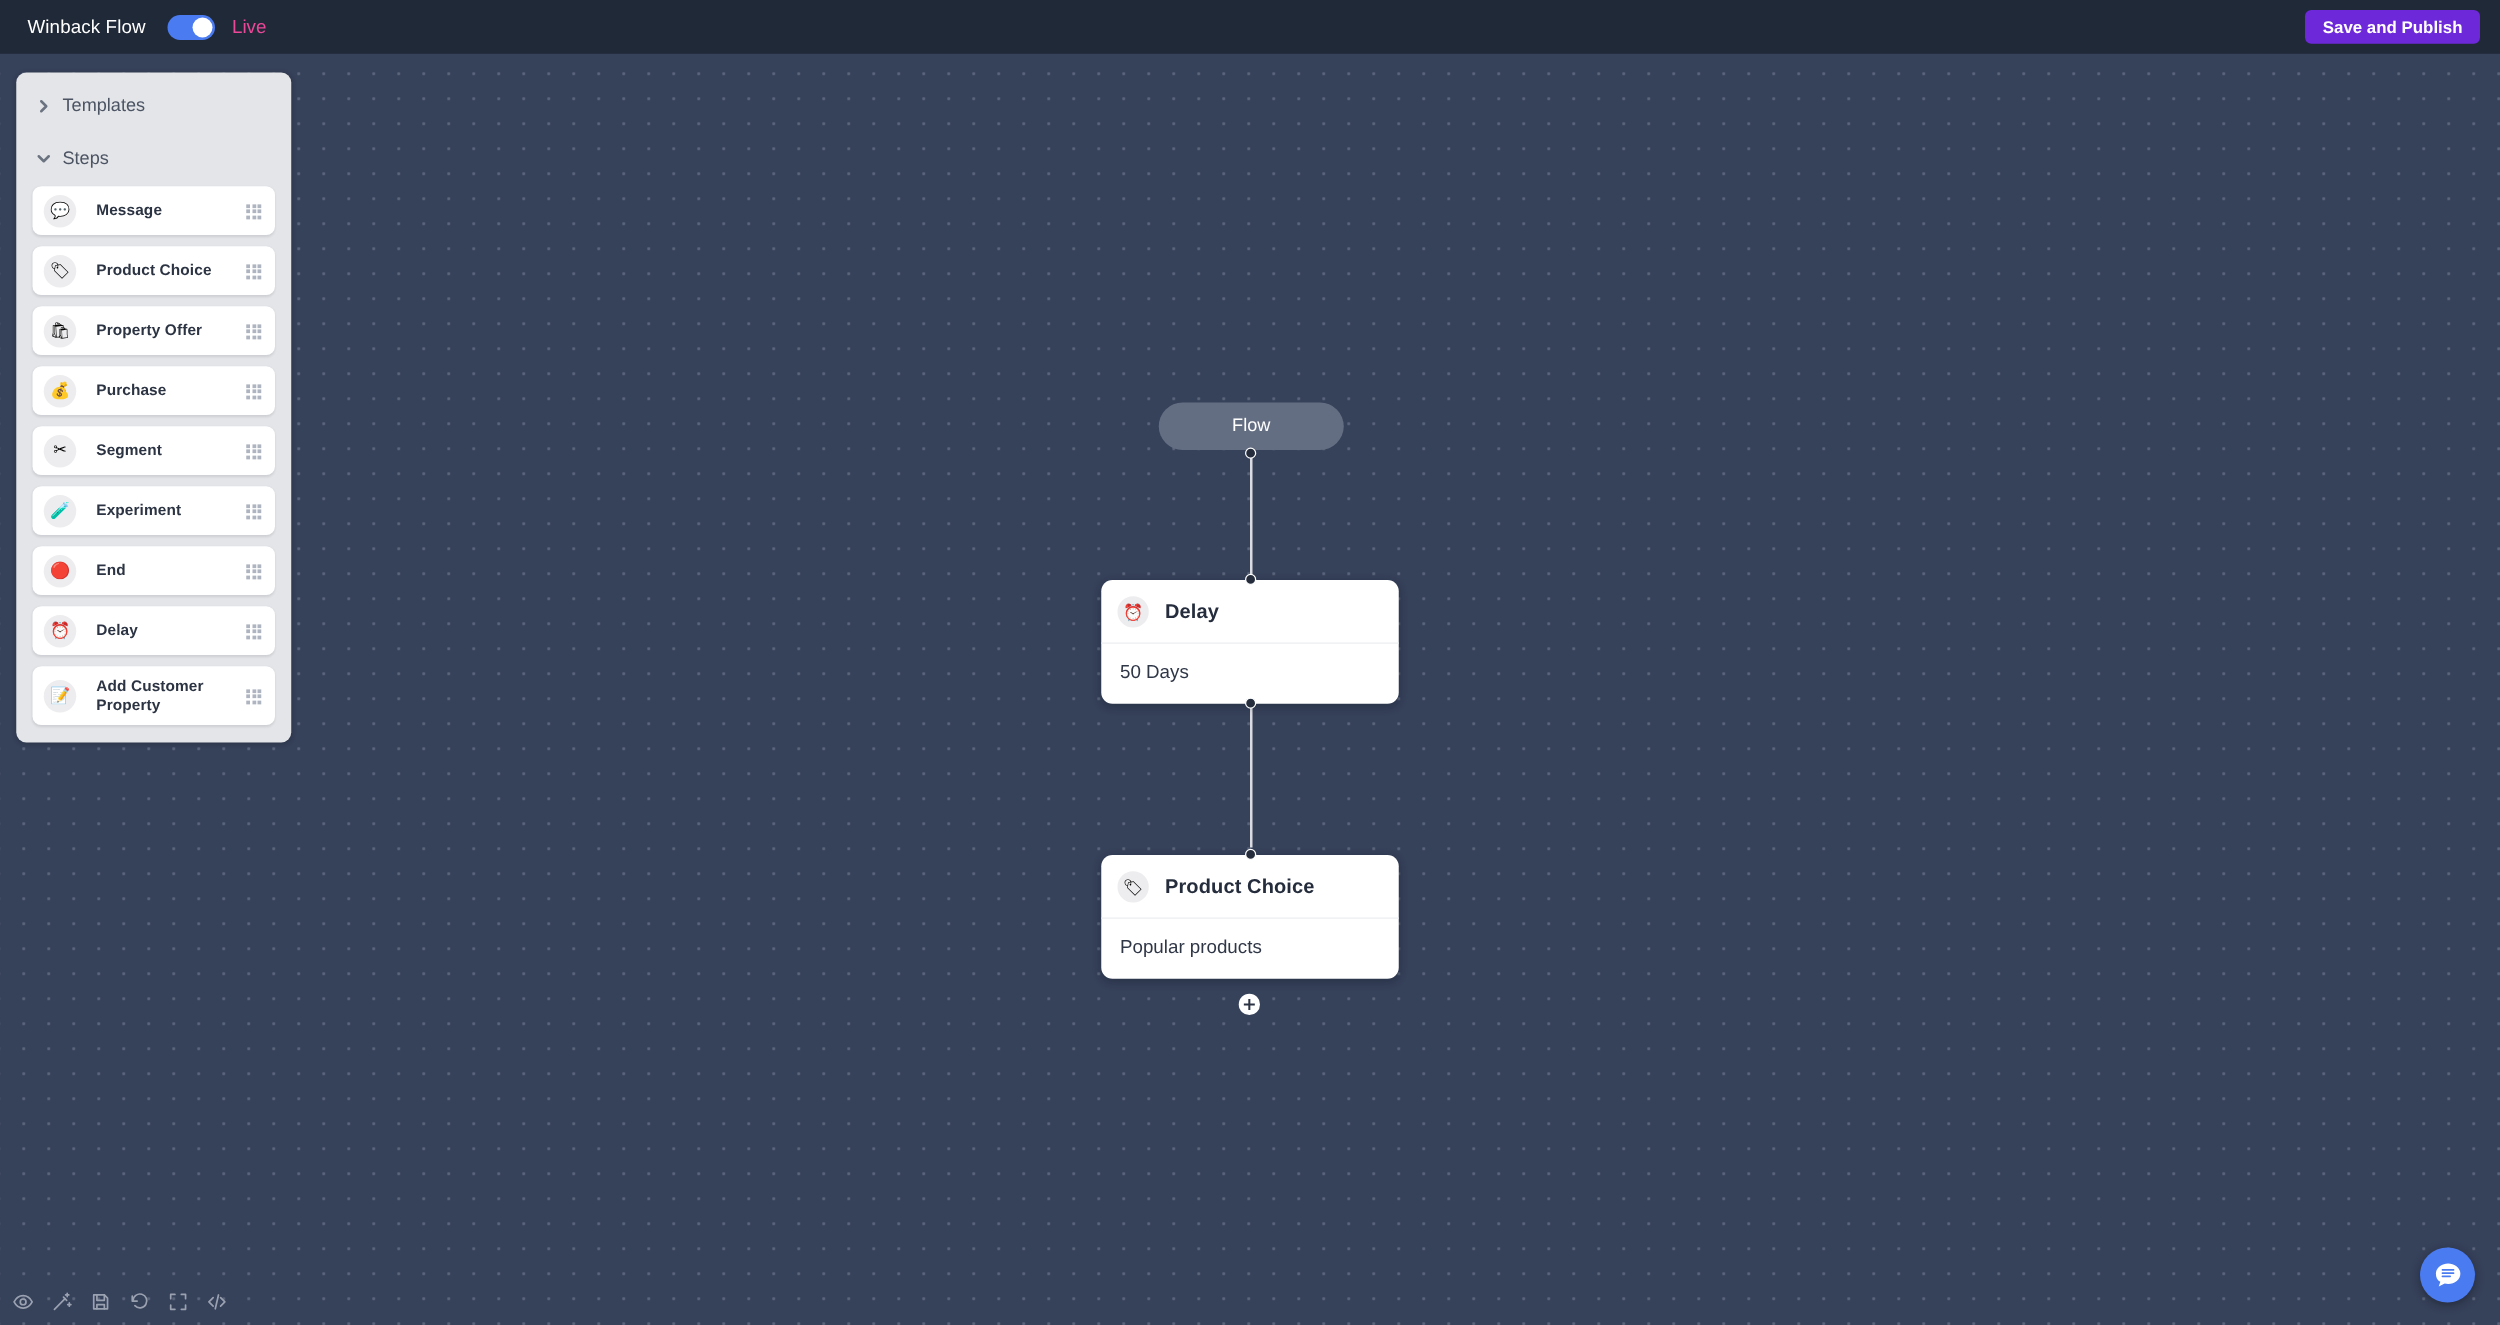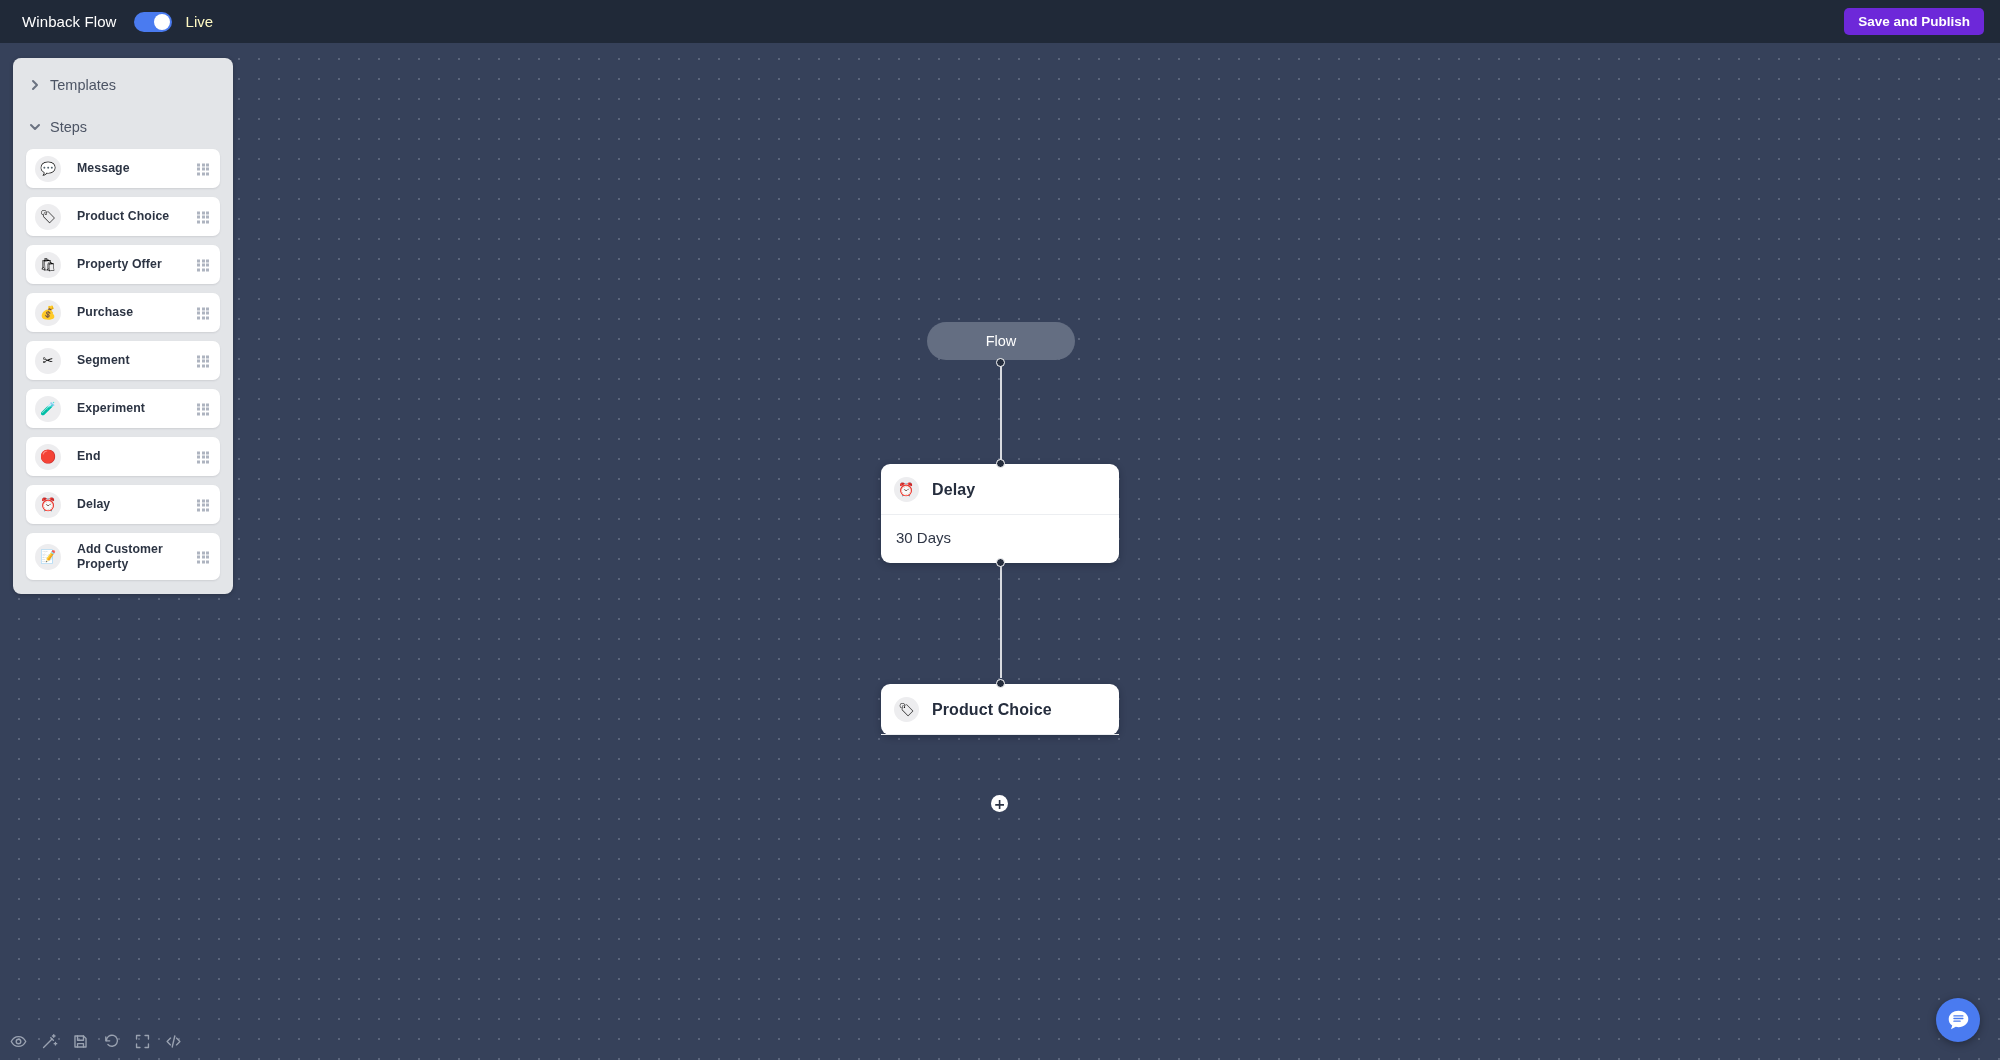--- a/index.html
+++ b/index.html
@@ -28,21 +28,21 @@
     width: 38px; height: 20px; border-radius: 10px;
     background: #4a7bf0; position: relative; cursor: pointer;
     flex: none;
   }
   .toggle .knob {
     position: absolute; top: 2px; right: 2px;
     width: 16px; height: 16px; border-radius: 50%;
     background: #ffffff;
   }
   .live-label {
-    color: #fef9c3; font-size: 15px; margin-left: 14px;
+    color: #ec4899; font-size: 15px; margin-left: 14px;
   }
   .save-btn {
     position: absolute; right: 16px; top: 8px;
     height: 27px; padding: 0 14px;
     background: #6d28d9; color: #fff;
     border: none; border-radius: 5px;
     font-family: "Liberation Sans", sans-serif;
     font-size: 13.5px; font-weight: bold;
     cursor: pointer; line-height: 27px;
   }
@@ -389,32 +389,33 @@
 
     <div class="dot" style="top:358px"></div>
     <div class="edge" id="edge-1"></div>
     <div class="dot" style="top:459px"></div>
 
     <div class="node" id="node-delay">
       <div class="node-head">
         <span class="node-icon">⏰</span>
         <span class="node-title">Delay</span>
       </div>
-      <div class="node-body">30 Days</div>
+      <div class="node-body">50 Days</div>
     </div>
 
     <div class="dot" style="top:558px"></div>
     <div class="edge" id="edge-2"></div>
     <div class="dot" style="top:679px"></div>
 
     <div class="node" id="node-product">
       <div class="node-head">
         <span class="node-icon">🏷</span>
         <span class="node-title">Product Choice</span>
       </div>
+      <div class="node-body">Popular products</div>
     </div>
 
     <div class="add-btn">+</div>
   </div>
 
   <div class="toolbar">
     <span class="tool">
       <svg viewBox="0 0 20 20">
           <path d="M1.5 10C3.5 6 6.5 4.2 10 4.2S16.5 6 18.5 10C16.5 14 13.5 15.8 10 15.8S3.5 14 1.5 10Z"></path>
           <circle cx="10" cy="10" r="2.7"></circle>

